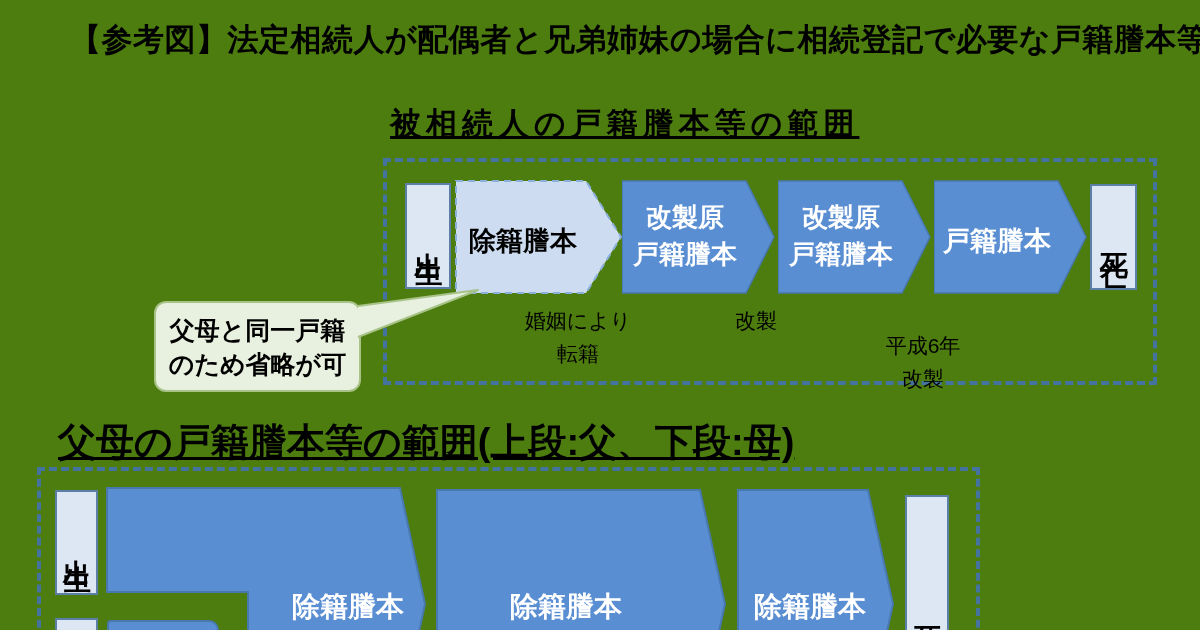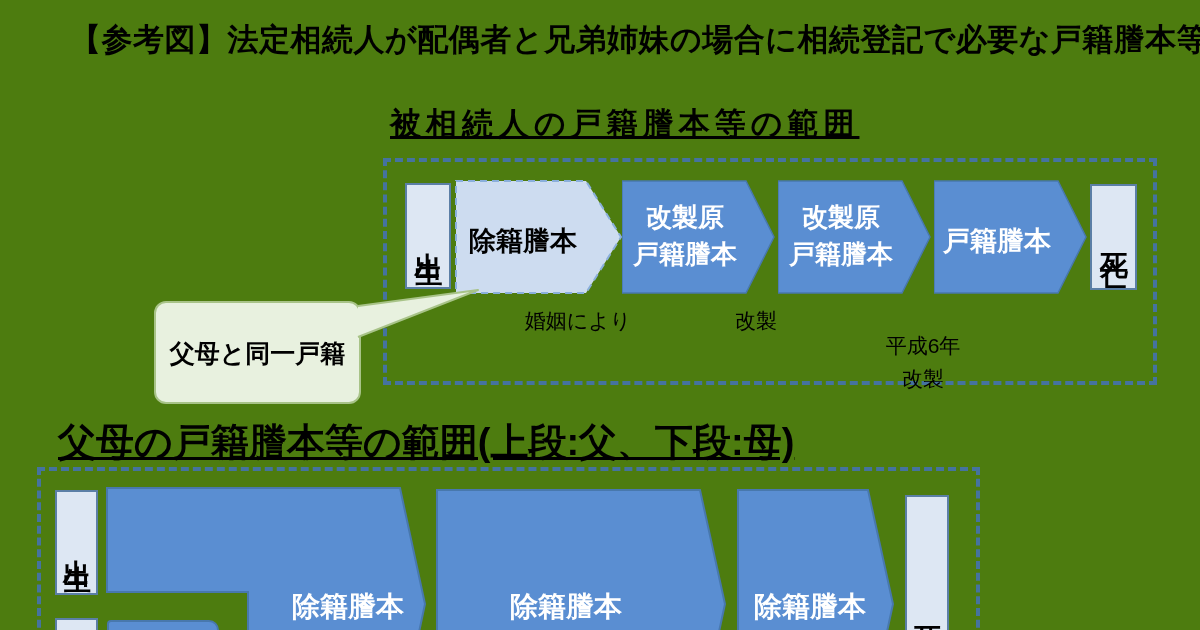--- a/index.html
+++ b/index.html
@@ -40,21 +40,21 @@
   .light-label{left:457px;top:223px;width:132px;font-size:27px;color:#000;}
   .white2line{color:#fff;font-size:26px;line-height:37px;top:199px;width:126px;}
   .ta{left:622px;} .tb{left:778px;}
   .tc{left:934px;top:223px;width:126px;font-size:27px;color:#fff;}
   .note{
     text-align:center;font-size:21px;font-weight:normal;line-height:33px;
     top:304px;width:160px;white-space:nowrap;
   }
   .n1{left:498px;} .n2{left:676px;} .n3{left:843px;margin-top:25px;}
   .callout{
-    left:154px;top:301px;width:207px;height:103px;box-sizing:border-box;
+    left:154px;top:301px;width:207px;height:91px;box-sizing:border-box;
     background:#e8f1df;border:2px solid #a8c388;border-radius:12px;
     display:flex;flex-direction:column;align-items:center;justify-content:center;
     font-size:25px;font-weight:bold;line-height:34px;text-align:center;white-space:nowrap;
   }
   .shape-text{
     color:#fff;font-size:28px;font-weight:bold;text-align:center;top:588px;width:160px;white-space:nowrap;
   }
   .st1{left:268px;} .st2{left:486px;} .st3{left:730px;}
   .mother-shape{
     left:107px;top:620px;width:112px;height:24px;box-sizing:border-box;
@@ -102,31 +102,33 @@
     <polygon points="0,1 124,1 152,57 124,113 0,113" fill="#5a8ed2" stroke="#4878ad" stroke-width="1.5"></polygon>
   </svg>
   <div class="abs chev-label tc">戸籍謄本</div>
 
   <div class="abs term-box death1">
     <span class="vtext">死亡</span>
   </div>
 
   <div class="abs note n1">
     <span style="display:block">婚姻により</span>
+    <span style="display:block">転籍</span>
   </div>
   <div class="abs note n2">
     <span style="display:block">改製</span>
   </div>
   <div class="abs note n3">
     <span style="display:block">平成6年</span>
     <span style="display:block">改製</span>
   </div>
 
   <div class="abs callout">
     <span style="display:block">父母と同一戸籍</span>
+    <span style="display:block">のため省略が可</span>
   </div>
   <svg class="abs" style="left:350px;top:281px" width="140" height="62" viewBox="0 0 140 62">
     <path d="M8,25 L128,9 L8,56" fill="#e8f1df" stroke="#a8c388" stroke-width="2" stroke-linejoin="round"></path>
   </svg>
 
   <div class="abs sec-title sec2-title">父母の戸籍謄本等の範囲(上段:父、下段:母)</div>
 
   <div class="abs frame frame2"></div>
 
   <div class="abs term-box birth2">

